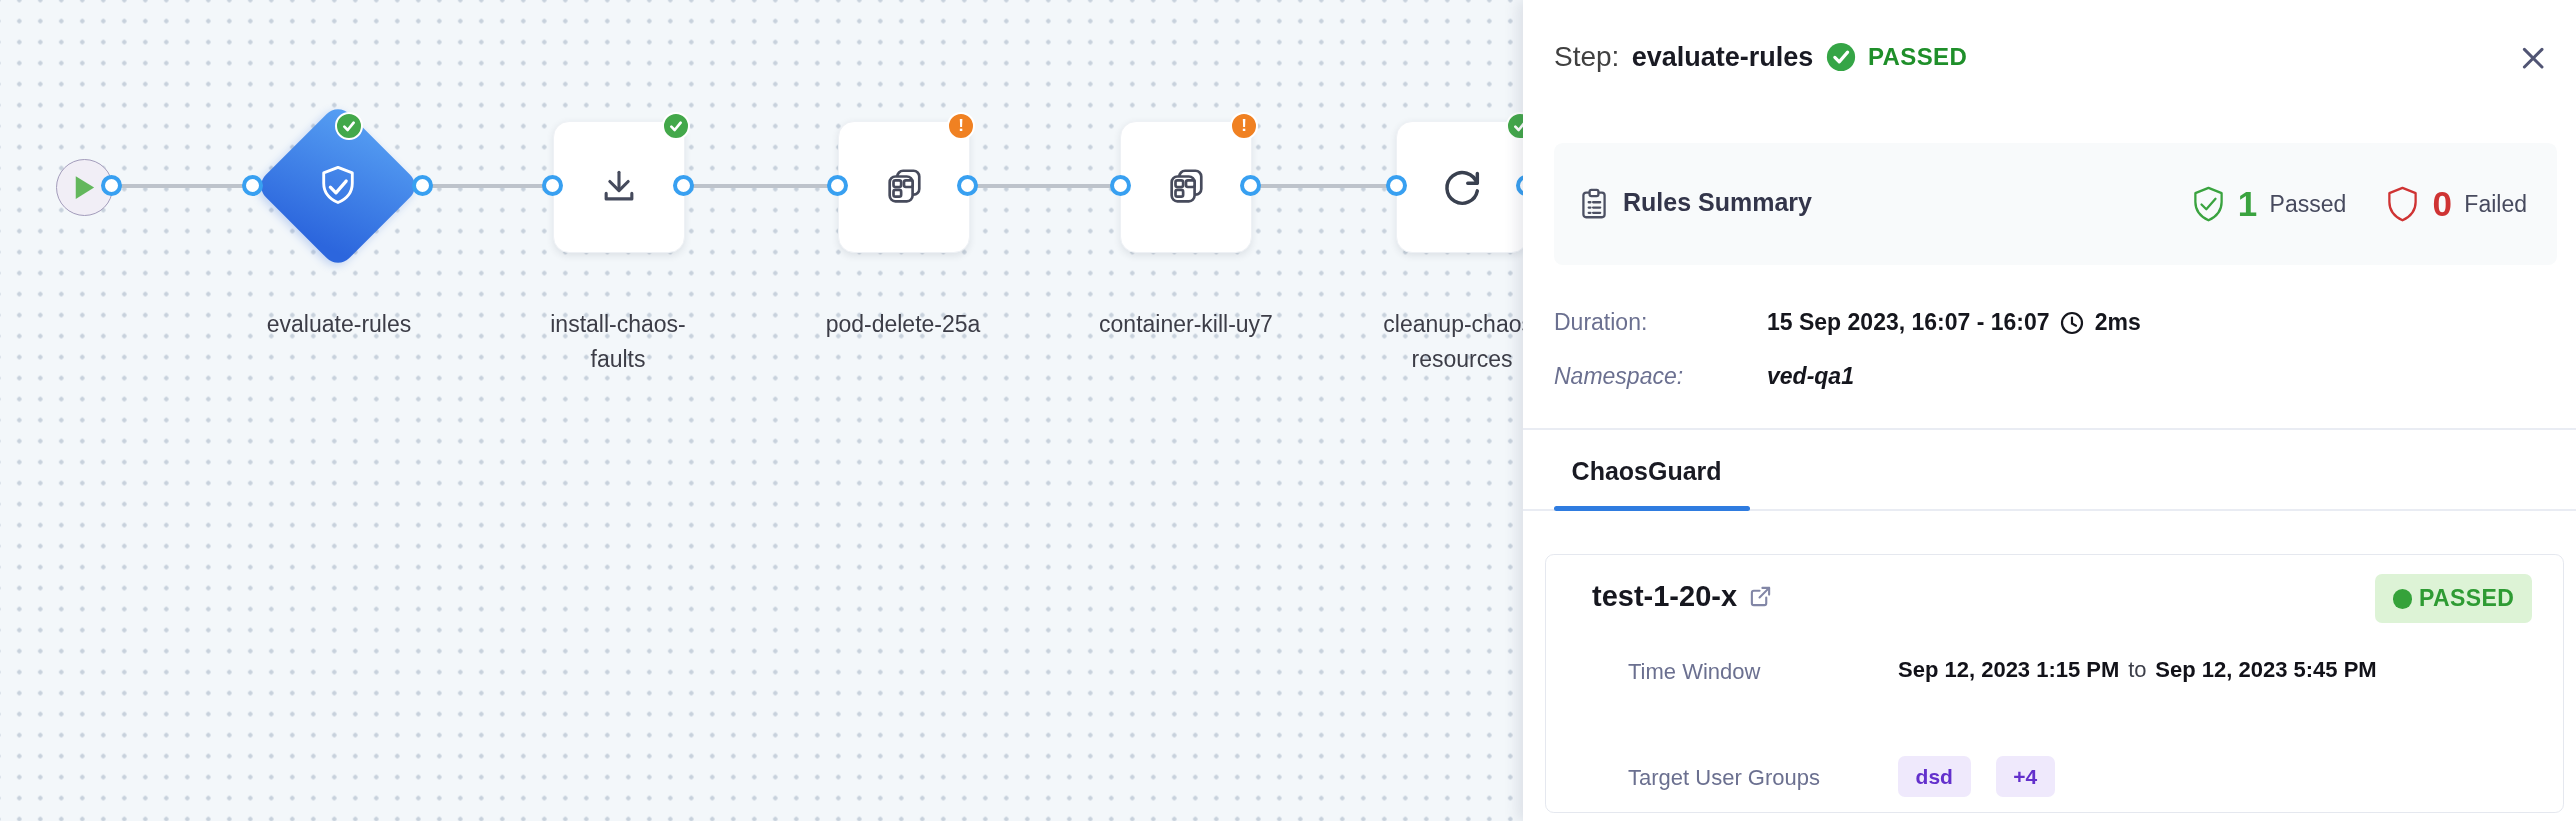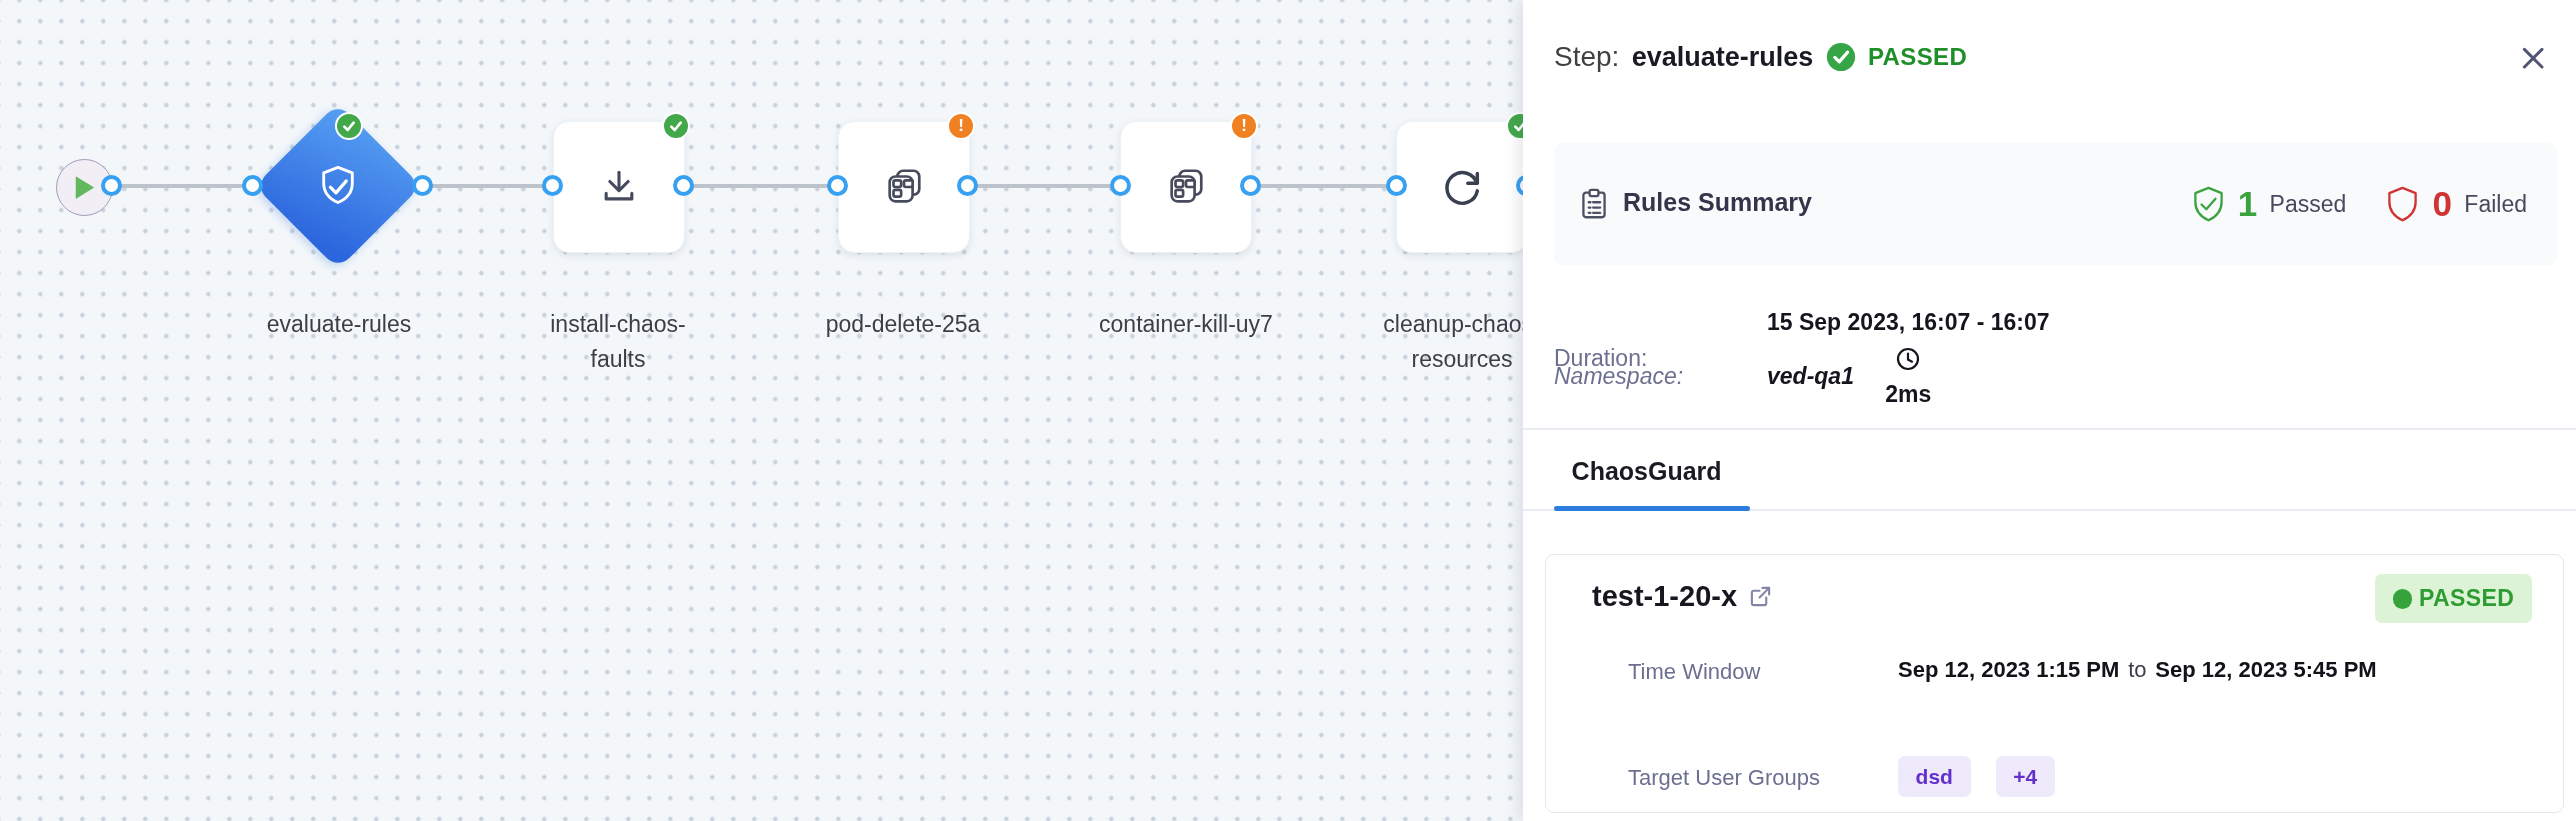--- a/index.html
+++ b/index.html
@@ -48,21 +48,21 @@
   .rc-label{font-size:25px;font-weight:600;color:#33354a;}
   .rc-right{display:flex;align-items:center;gap:39px;}
   .stat{display:flex;align-items:center;gap:12.3px;}
   .stat-num{font-size:35px;font-weight:bold;}
   .stat-num.green{color:#3aa33f;}
   .stat-num.red{color:#cf3333;}
   .stat-word{font-size:23px;color:#474a5e;}
 
   .kv-row{position:absolute;left:31px;display:flex;align-items:center;}
   .kv-label{width:213px;font-size:23px;color:#6b7090;}
-  .kv-value{font-size:23px;font-weight:bold;color:#15161d;display:flex;align-items:center;gap:10.6px;flex-direction:column;}
+  .kv-value{font-size:23px;font-weight:bold;color:#15161d;display:flex;align-items:center;gap:10.6px;}
 
   .divider{position:absolute;left:0;width:1053px;height:1.8px;background:#e9ecf3;}
   .tab{position:absolute;left:31px;top:445px;padding:0 17.6px;cursor:pointer;}
   .tab-label{font-size:25px;font-weight:bold;color:#191a23;line-height:53px;}
   .tab-underline{position:absolute;left:31px;top:506px;width:196px;height:5.3px;background:#2f7ce0;border-radius:2.6px;z-index:2;}
 
   .guard-card{position:absolute;left:22px;top:554px;width:1019px;height:259px;background:#fff;
         border:1.8px solid #e5e8ef;border-radius:8.8px;box-sizing:border-box;}
   .gc-title{position:absolute;left:46px;top:25px;display:flex;align-items:center;gap:12.3px;cursor:pointer;}
   .gc-name{font-size:29px;font-weight:bold;color:#16171f;}

